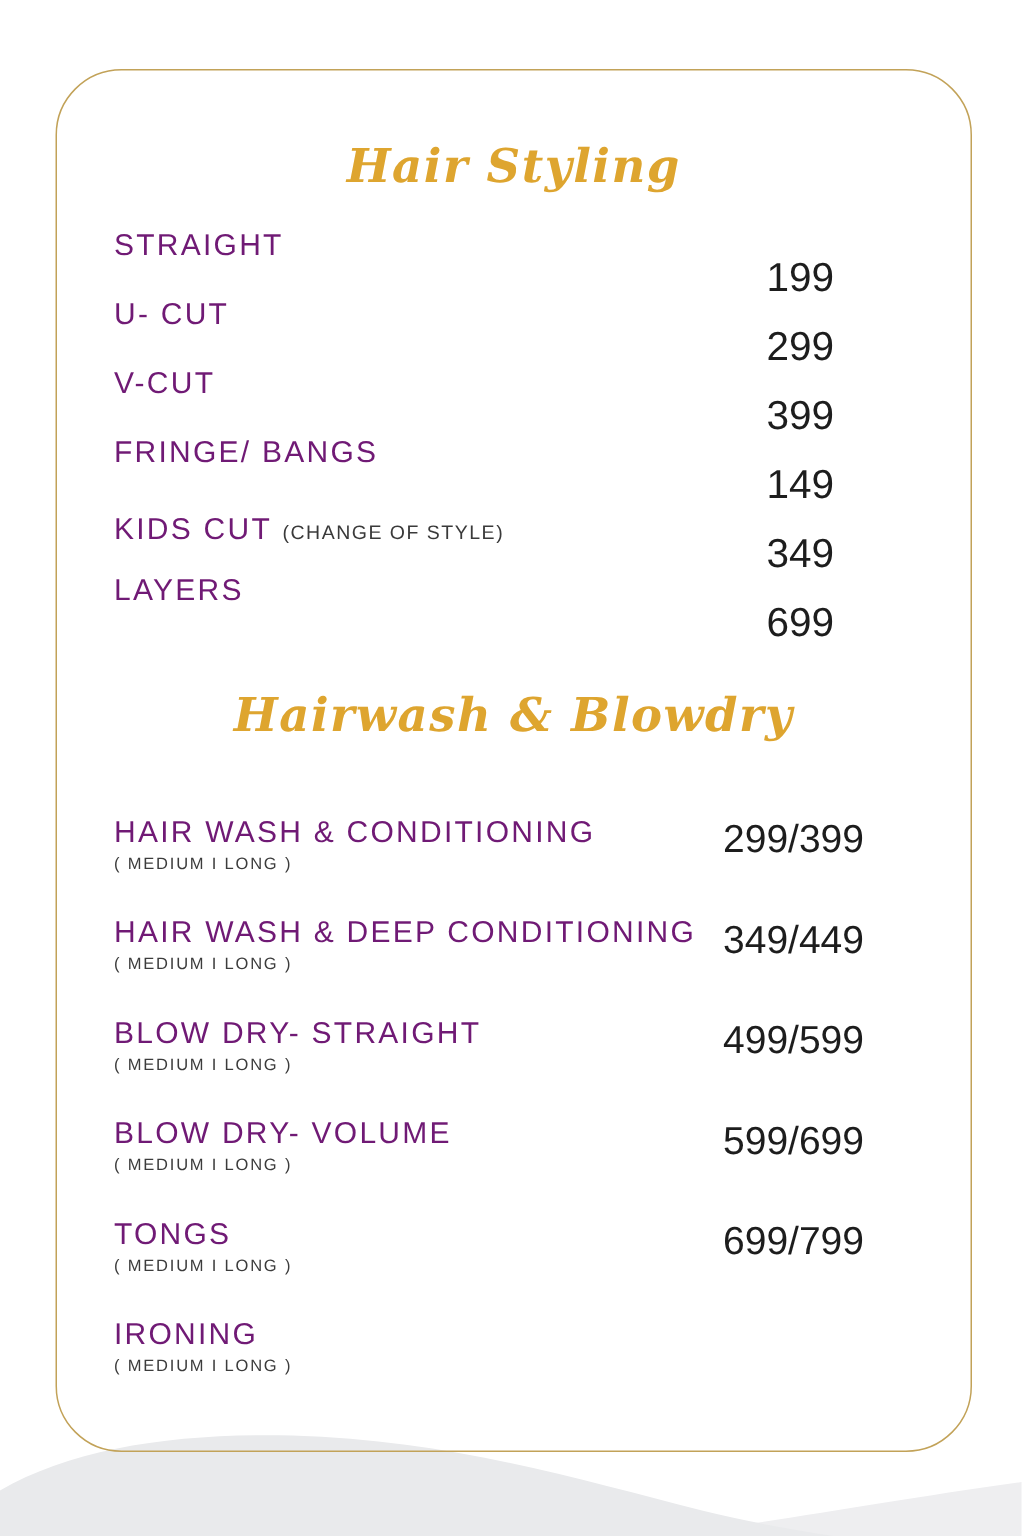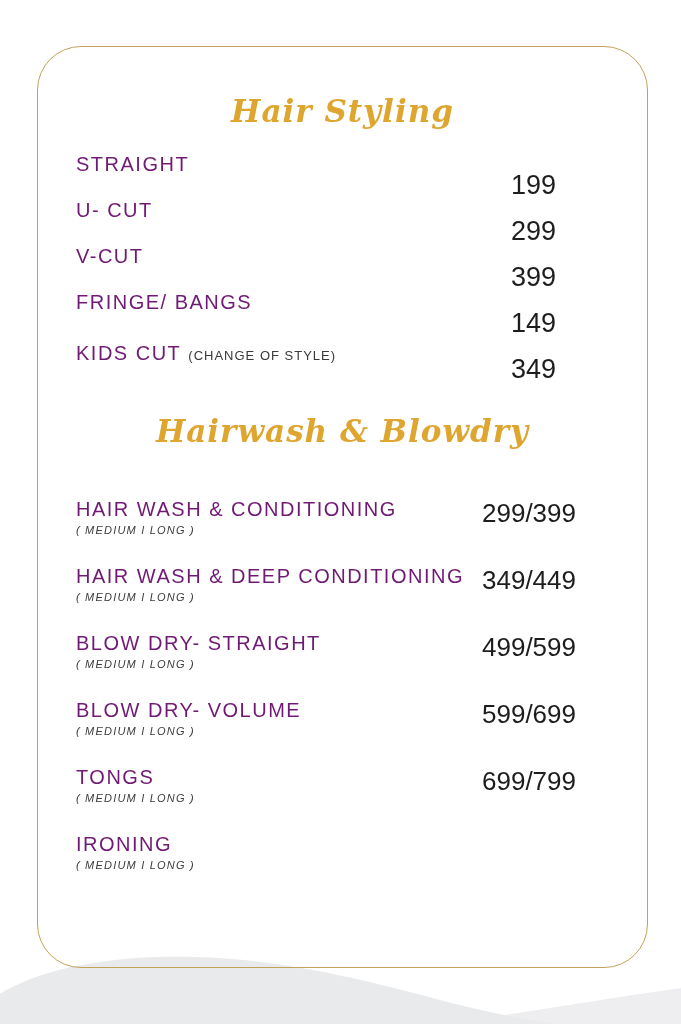--- a/index.html
+++ b/index.html
@@ -67,21 +67,20 @@
     color:#3a3a3a;
     margin-left:7px;
     margin-top:16px;
   }
   .sub {
     font-size:11px;
     letter-spacing:1.2px;
     color:#3c3c3c;
     margin-top:3px;
     white-space:pre;
-    font-style:italic;
   }
 
   .price {
     margin-left:auto;
     color:#1d1d1d;
     line-height:1.1;
     text-align:left;
   }
   .section-1 .price { width:136px; font-size:27px;margin-top:43px; }
   .section-2 .price { width:165px; font-size:26px; margin-top:2px; }
@@ -142,20 +141,30 @@
           <div class="row">
     <div class="name-block">
       <span class="line">
         <span class="name">KIDS CUT</span>
         <span class="note">(CHANGE OF STYLE)</span>
       </span>
 
     </div>
     <span class="price">349</span>
   </div>
+          <div class="row">
+    <div class="name-block">
+      <span class="line">
+        <span class="name">LAYERS</span>
+
+      </span>
+
+    </div>
+    <span class="price">699</span>
+  </div>
         </div>
   </section>
       <section class="menu-section section-2">
     <h2 class="section-title">Hairwash &amp; Blowdry</h2>
     <div class="list">
           <div class="row">
     <div class="name-block">
       <span class="line">
         <span class="name">HAIR WASH &amp; CONDITIONING</span>
 

